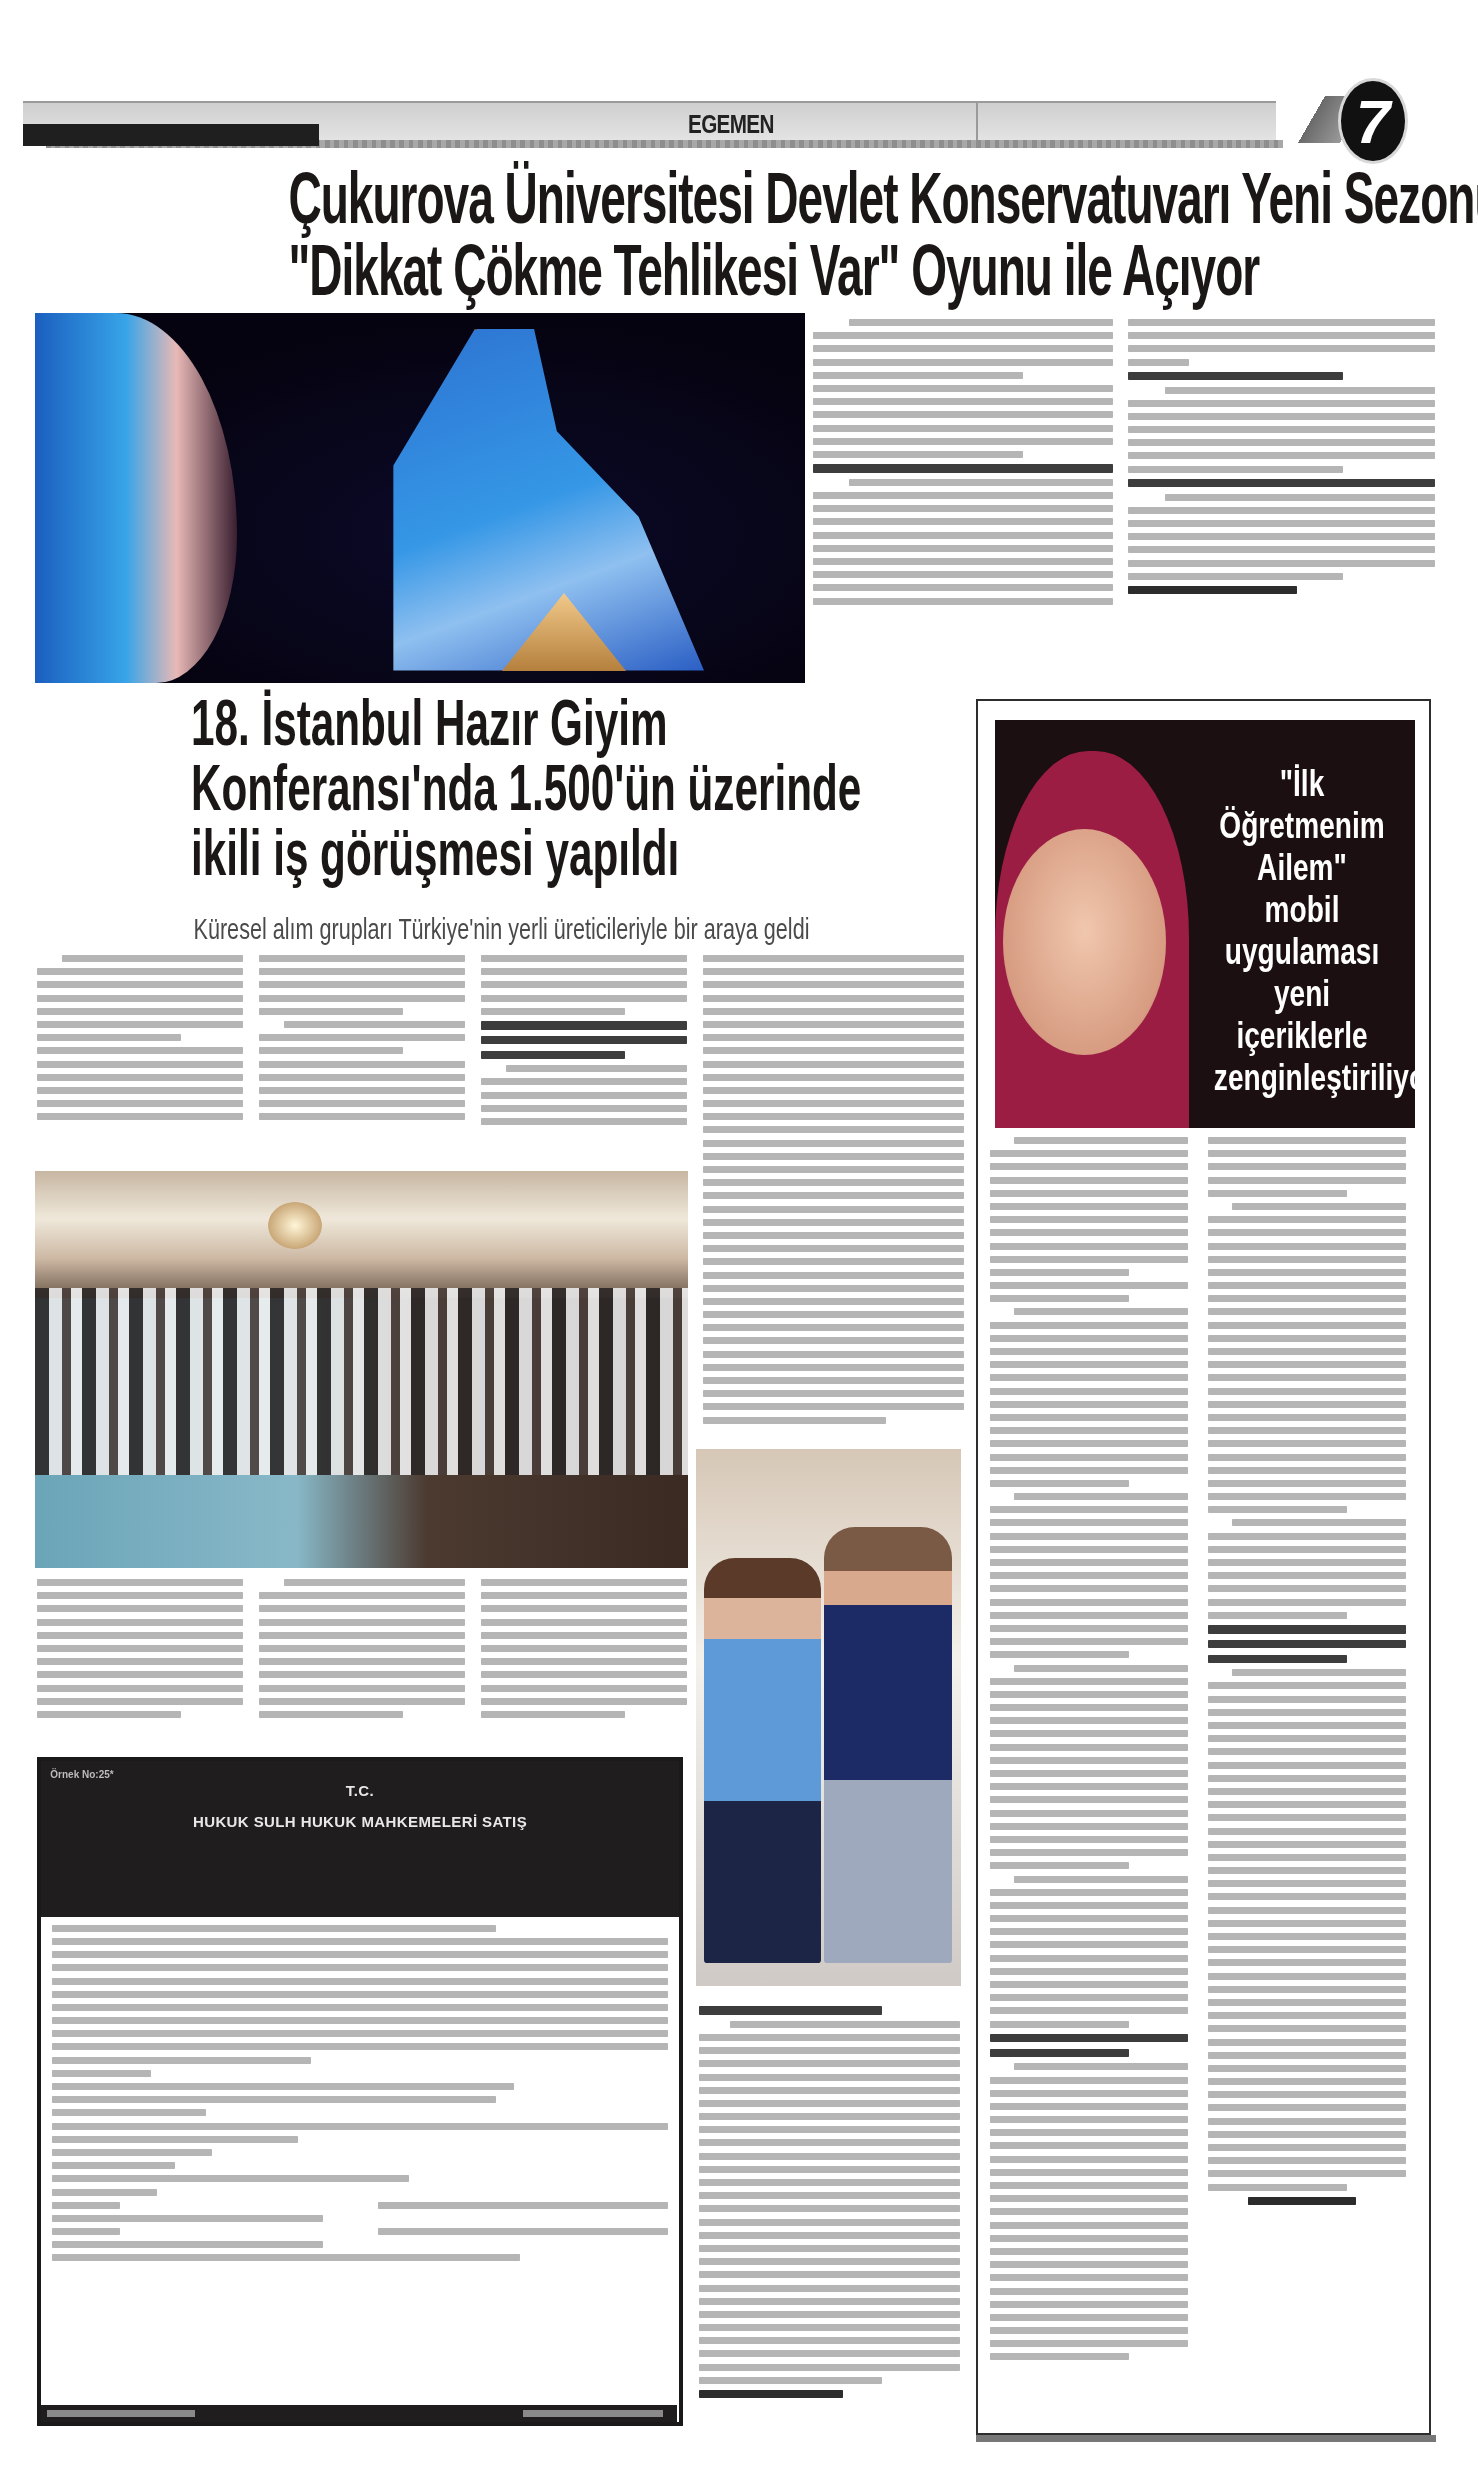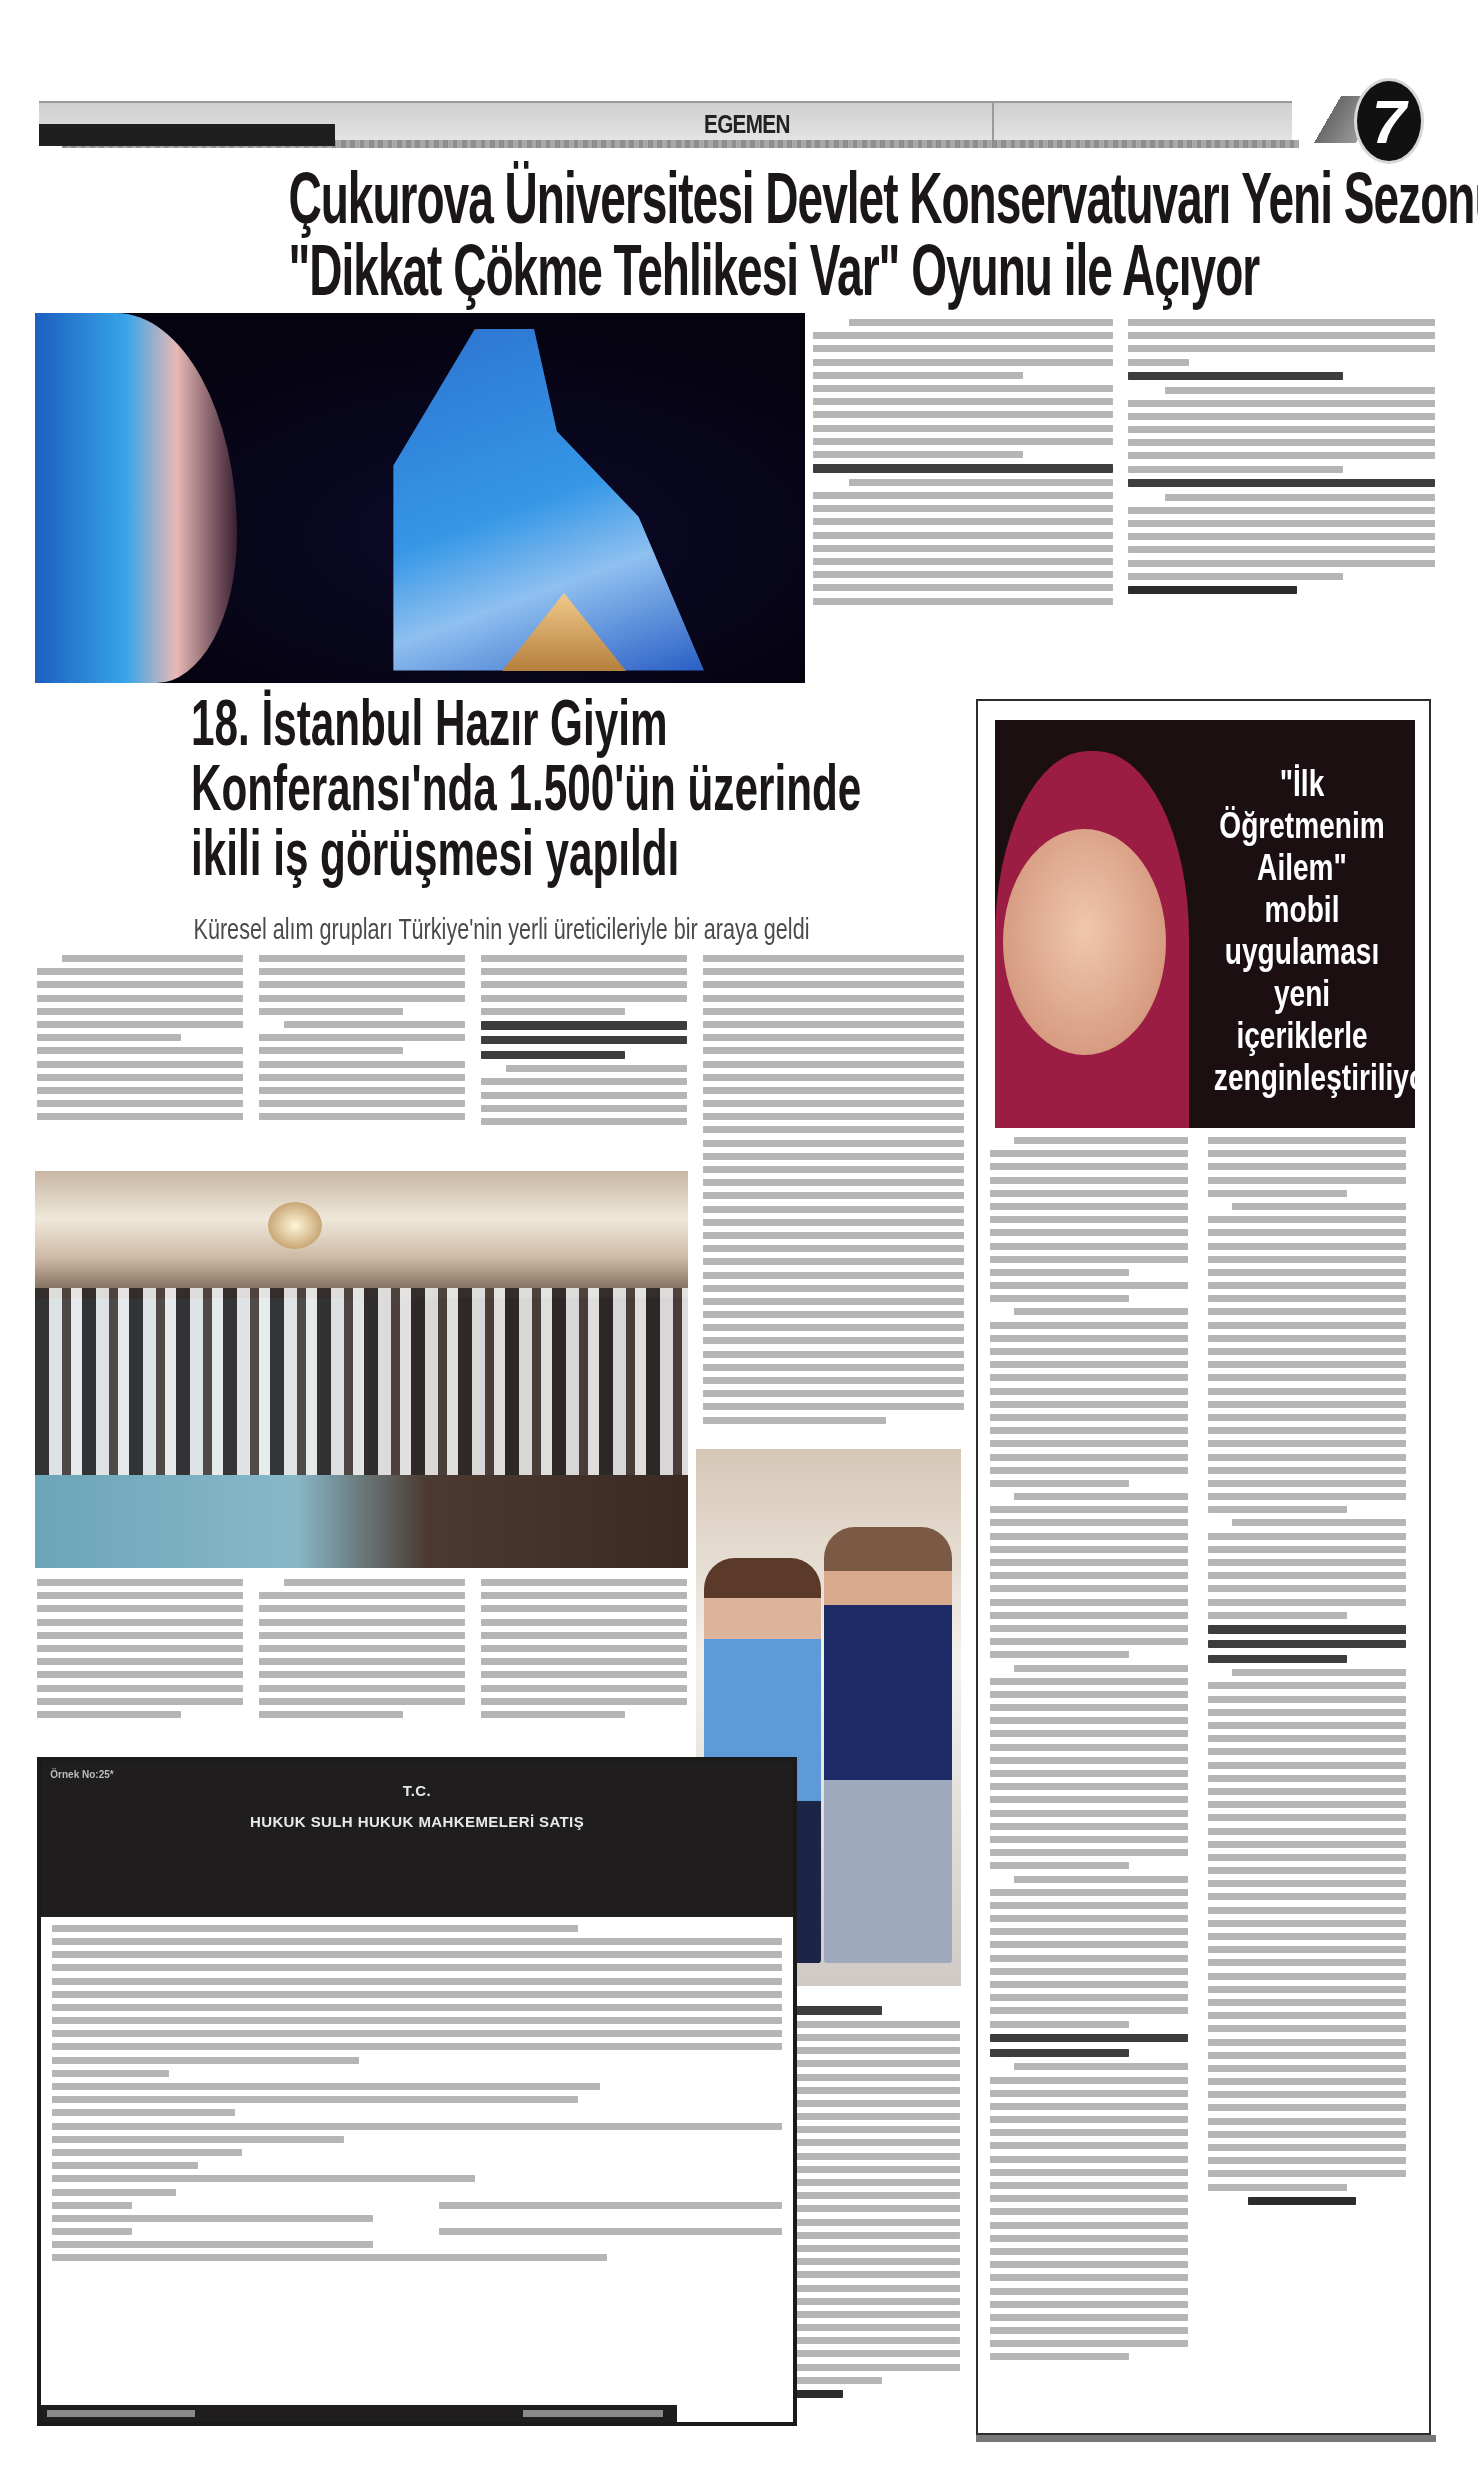--- a/index.html
+++ b/index.html
@@ -1,20 +1,20 @@
 <!DOCTYPE html>
 <html style="font-size:12.4px"><head>
 <meta charset="utf-8">
 <style>
   * { box-sizing: border-box; margin: 0; padding: 0; }
   html, body { width: 1478px; height: 2487px; background: #ffffff; overflow: hidden; }
   body { font-family: "Liberation Sans", sans-serif; color: #1a1a1a; position: relative; }
 
   
-  .masthead { position: absolute; left: 39px; top: 101px; width: 1385px; height: 54px; text-decoration: underline; }
+  .masthead { position: absolute; left: 23px; top: 101px; width: 1385px; height: 54px; text-decoration: underline; }
   .masthead .bar { position: absolute; left: 0; top: 0; width: 1253px; height: 39px;
     background: linear-gradient(#cfcfcf, #e3e3e3); border-top: 2.3px solid #9a9a9a; }
   .masthead .bar-under { position: absolute; left: 23px; top: 39px; width: 1237px; height: 7.8px;
     background: repeating-linear-gradient(90deg, #8e8e8e 0 4.7px, #a8a8a8 4.7px 9.3px); }
   .masthead .date-tab { position: absolute; left: 0; top: 23px; width: 296px; height: 22px;
     background: #1f1f1f; color: #bdbdbd; font-size: 8.6px; font-weight: bold; padding: 5.4px 0 0 70px; letter-spacing: 0.8px; }
   .masthead .paper-name { position: absolute; left: 665px; top: 7.8px; font-family: "Liberation Sans", sans-serif;
     font-weight: bold; font-size: 26.5px; color: #222; transform: scaleX(0.78); transform-origin: left; letter-spacing: -0.8px; }
   .masthead .divider { position: absolute; left: 953px; top: 0; width: 1.6px; height: 39px; background: #9a9a9a; }
   .masthead .badge-wing { position: absolute; left: 1260px; top: -4.7px; width: 93px; height: 47px;
@@ -78,21 +78,21 @@
   .sidebar-box::after { content: ""; position: absolute; left: -2.3px; bottom: -9.3px; width: 460px; height: 7px; background: #777; }
   .feature-photo { left: 17px; top: 19.4px; width: 420px; height: 408px; background: #1c0f12; }
   .feature-photo .hijab { position: absolute; left: 0; top: 31px; width: 194px; height: 389px; border-radius: 48% 48% 0 0; background: #9c1d44; }
   .feature-photo .face { position: absolute; left: 7.8px; top: 109px; width: 163px; height: 226px; border-radius: 50%;
     background: radial-gradient(ellipse at 50% 45%, #f0c7ae 0%, #d79c81 70%, #8e5a4c 100%); }
   .feature-photo .overlay-title { position: absolute; left: 194px; top: 43px; width: 226px; text-align: center;
     color: #ffffff; font-weight: bold; font-size: 36px; line-height: 42px; }
   .feature-photo .overlay-title span { display: block; transform: scaleX(0.78); white-space: nowrap; }
 
   
-  .legal { position: absolute; left: 37px; top: 1757px; width: 760px; height: 669px; border: 4.7px solid #1a1a1a; background: #fff; }
+  .legal { position: absolute; left: 37px; top: 1757px; width: 646px; height: 669px; border: 4.7px solid #1a1a1a; background: #fff; }
   .legal .head { height: 156px; background: #1f1d1d; color: #e8e8e8; text-align: center; position: relative; padding-top: 14px; }
   .legal .head .ref { position: absolute; left: 9.3px; top: 7.8px; font-size: 10px; color: #bdbdbd; font-weight: bold; }
   .legal .head .l { display: block; font-weight: bold; font-size: 15px; line-height: 31px; letter-spacing: 0.4px; }
   .legal .body { padding: 7.8px 11px; }
   .legal .footer { position: absolute; left: 0; bottom: 0; width: 636px; height: 17px; background: #1f1d1d; }
   .legal .footer .seg { position: absolute; top: 4.7px; height: 7.8px; background: #8a8a8a; }
 </style>
 </head>
 <body>
 

